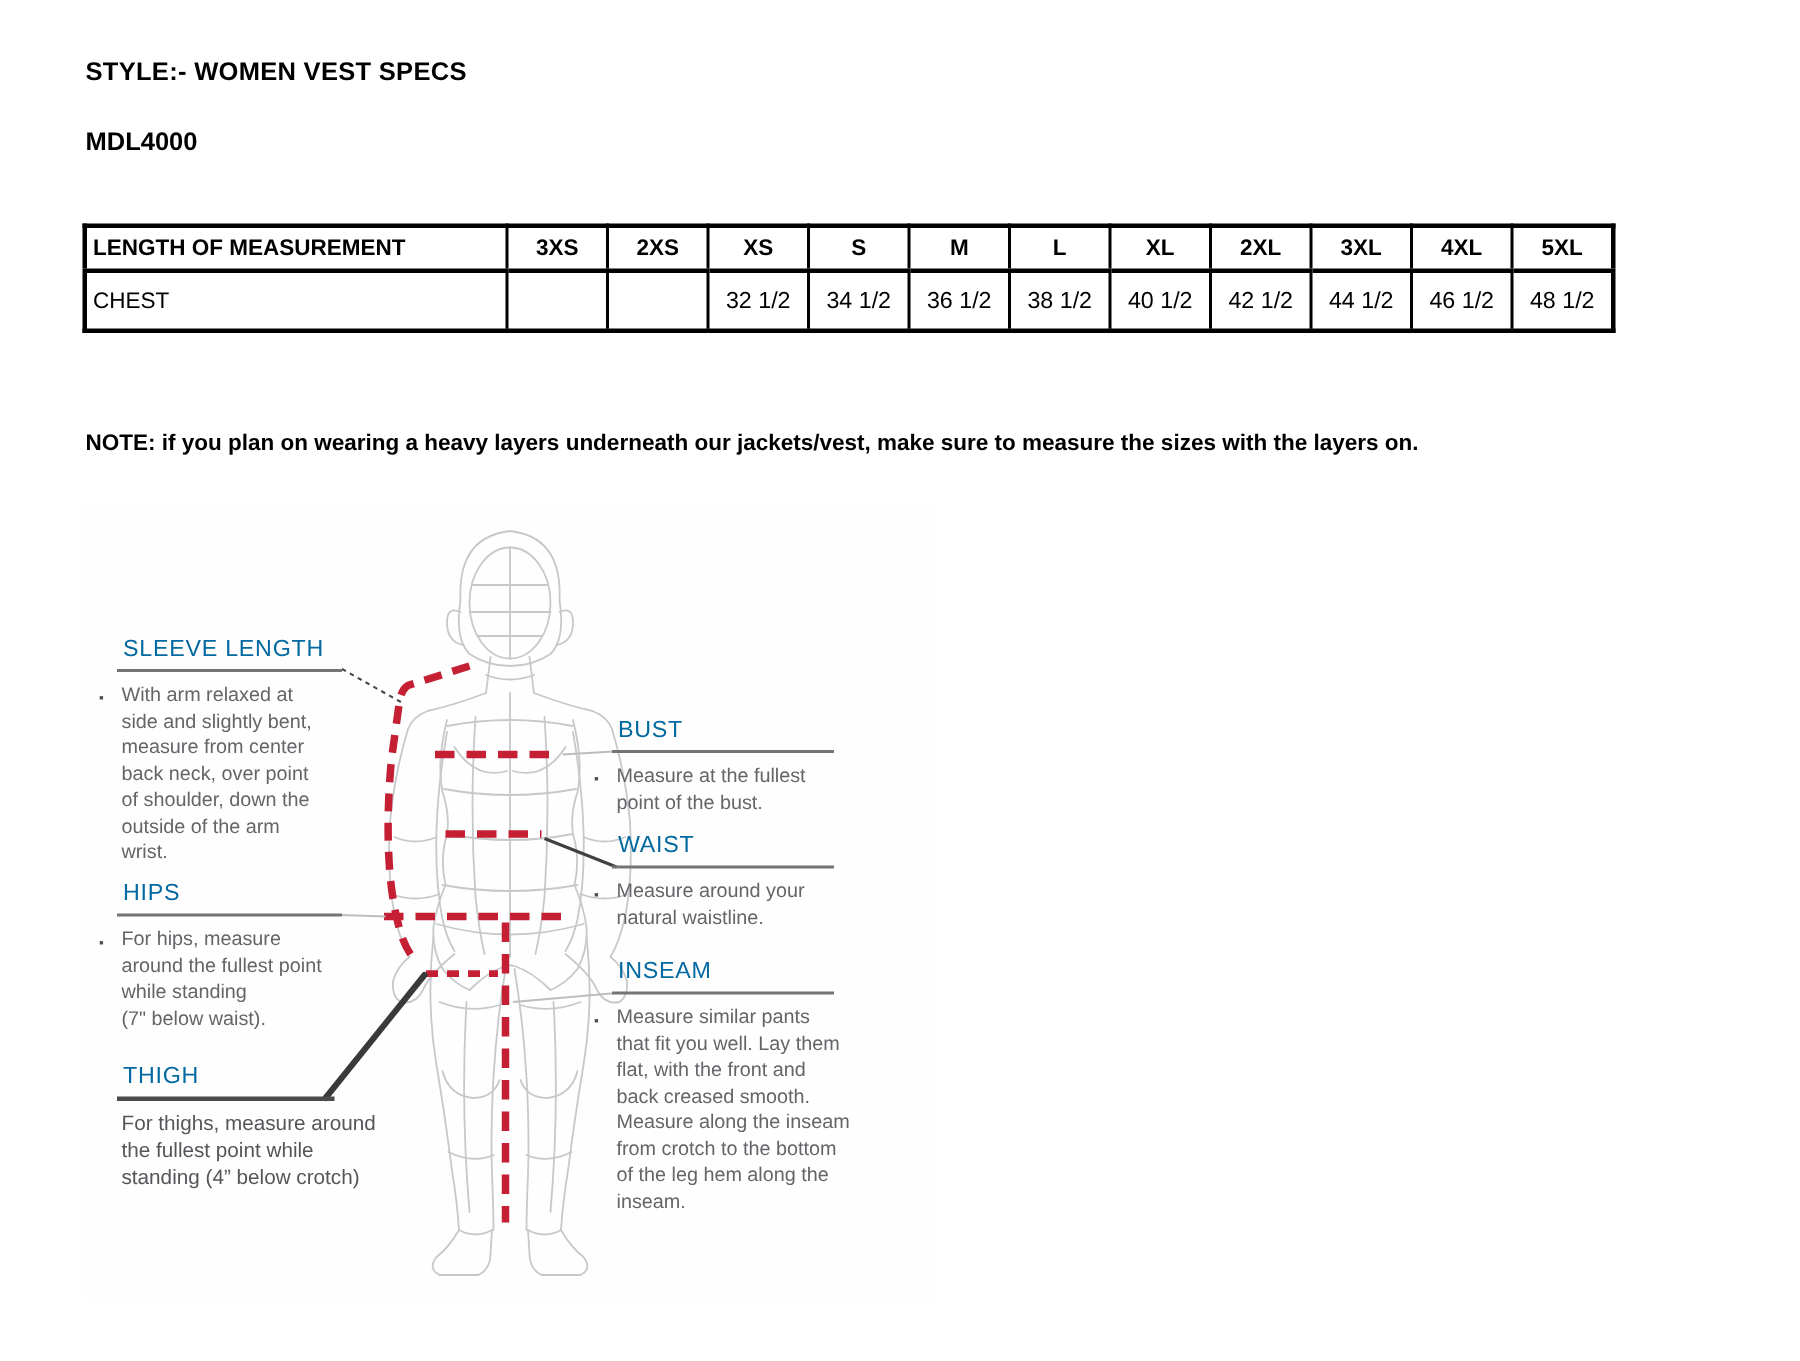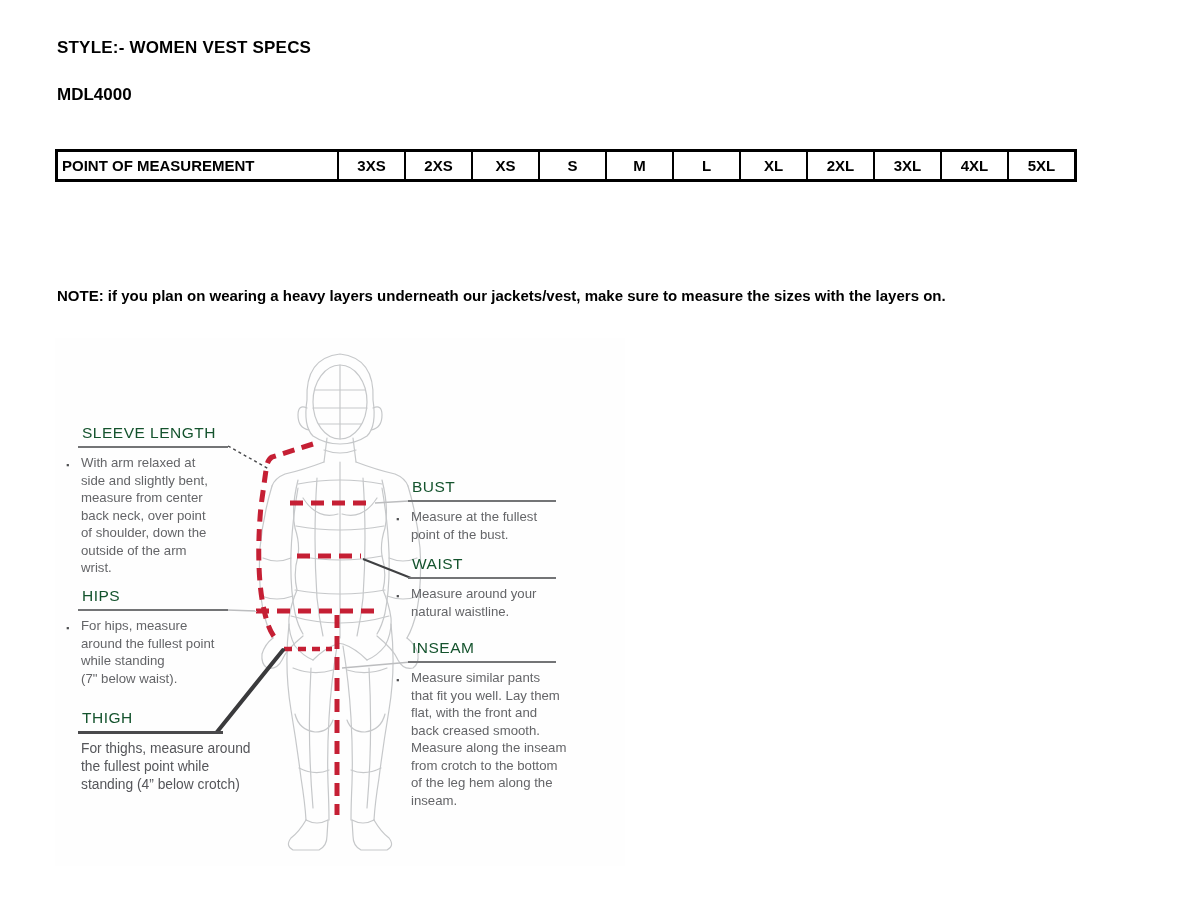--- a/index.html
+++ b/index.html
@@ -29,21 +29,21 @@
   .diagram{position:absolute;left:55px;top:338px;width:570px;height:528px;background:#fefefe;}
   .diagram svg{position:absolute;left:0;top:0;}
   .fig{stroke:var(--fig,#c6c8ca);fill:none;stroke-width:1.2;stroke-linecap:round;stroke-linejoin:round;}
   .red{stroke:var(--red,#c51f34);fill:none;}
   .leader-gray{stroke:#bcbdbf;stroke-width:1.5;}
   .leader-dark{stroke:#3f4042;stroke-width:2;}
   .leader-thick{stroke:#3a3a3c;stroke-width:4;stroke-linecap:round;}
   .leader-dot{stroke:#46474a;stroke-width:1.4;stroke-dasharray:3 3;}
   
   .m-section{position:absolute;color:var(--label,#5d5e61);}
-  .m-title{font-size:15.5px;letter-spacing:.5px;color:#14532d;padding-left:4px;}
+  .m-title{font-size:15.5px;letter-spacing:.5px;color:#0369a1;padding-left:4px;}
   .m-rule{height:2px;background:#737476;margin-top:4px;width:150px;}
   .m-lines{position:relative;margin-top:6px;padding-left:3px;font-size:13.2px;line-height:17.5px;color:#646568;}
   .m-bullet{position:absolute;left:-12px;top:3px;font-size:9px;color:#4c4d4f;}
   .sec-sleeve-length{left:23px;top:86px;width:170px;}
   .sec-hips{left:23px;top:249px;width:175px;}
   .sec-thigh{left:23px;top:371px;width:185px;}
   .sec-thigh .m-rule{height:3px;background:#4a4a4c;width:145px;}
   .sec-thigh .m-lines{font-size:13.8px;line-height:18px;color:#55565a;}
   .sec-bust{left:353px;top:140px;width:155px;}
   .sec-waist{left:353px;top:217px;width:155px;}
@@ -54,35 +54,49 @@
 <body>
 
 <div class="doc-header">
   <div class="doc-title">STYLE:- WOMEN VEST SPECS</div>
   <div class="doc-model">MDL4000</div>
 </div>
 
 <table class="size-table">
     <thead>
       <tr>
-        <th class="col-label">POINT OF MEASUREMENT</th>
+        <th class="col-label">LENGTH OF MEASUREMENT</th>
         <th class="col-size">3XS</th>
         <th class="col-size">2XS</th>
         <th class="col-size">XS</th>
         <th class="col-size">S</th>
         <th class="col-size">M</th>
         <th class="col-size">L</th>
         <th class="col-size">XL</th>
         <th class="col-size">2XL</th>
         <th class="col-size">3XL</th>
         <th class="col-size">4XL</th>
         <th class="col-size">5XL</th>
       </tr>
     </thead>
     <tbody>
+      <tr>
+        <td class="col-label">CHEST</td>
+        <td class="col-size"></td>
+        <td class="col-size"></td>
+        <td class="col-size">32 1/2</td>
+        <td class="col-size">34 1/2</td>
+        <td class="col-size">36 1/2</td>
+        <td class="col-size">38 1/2</td>
+        <td class="col-size">40 1/2</td>
+        <td class="col-size">42 1/2</td>
+        <td class="col-size">44 1/2</td>
+        <td class="col-size">46 1/2</td>
+        <td class="col-size">48 1/2</td>
+      </tr>
     </tbody>
   </table>
 
 <div class="doc-note">NOTE: if you plan on wearing a heavy layers underneath our jackets/vest, make sure to measure the sizes with the layers on.</div>
 
 <div class="diagram">
 
   <svg width="570" height="528" viewBox="0 0 570 528">
 
     <g class="fig">

